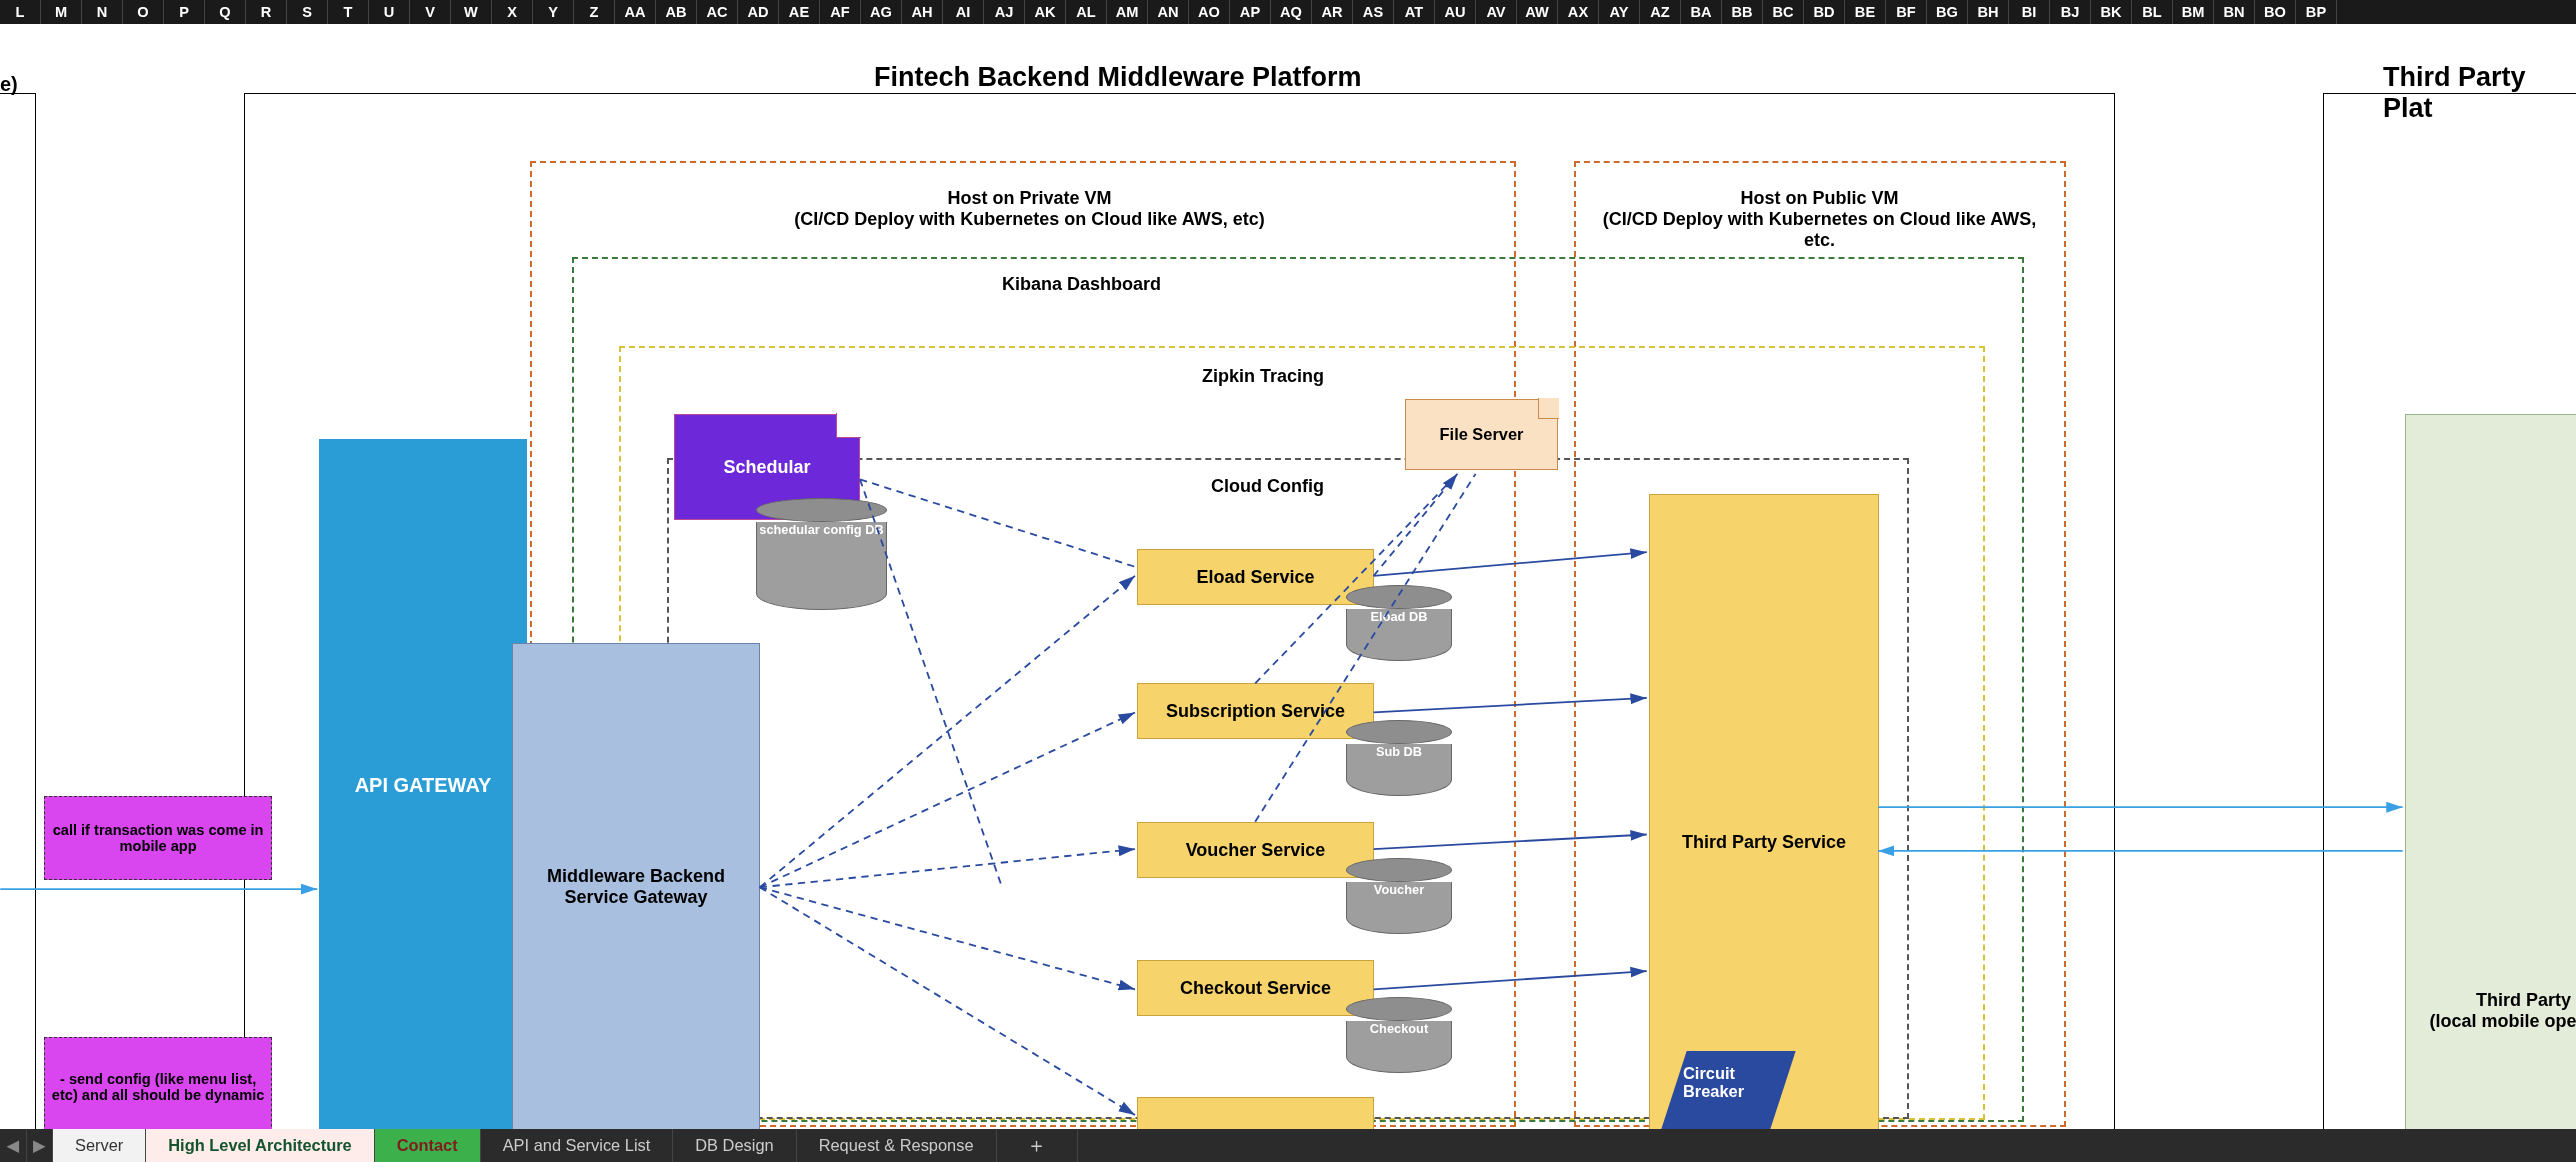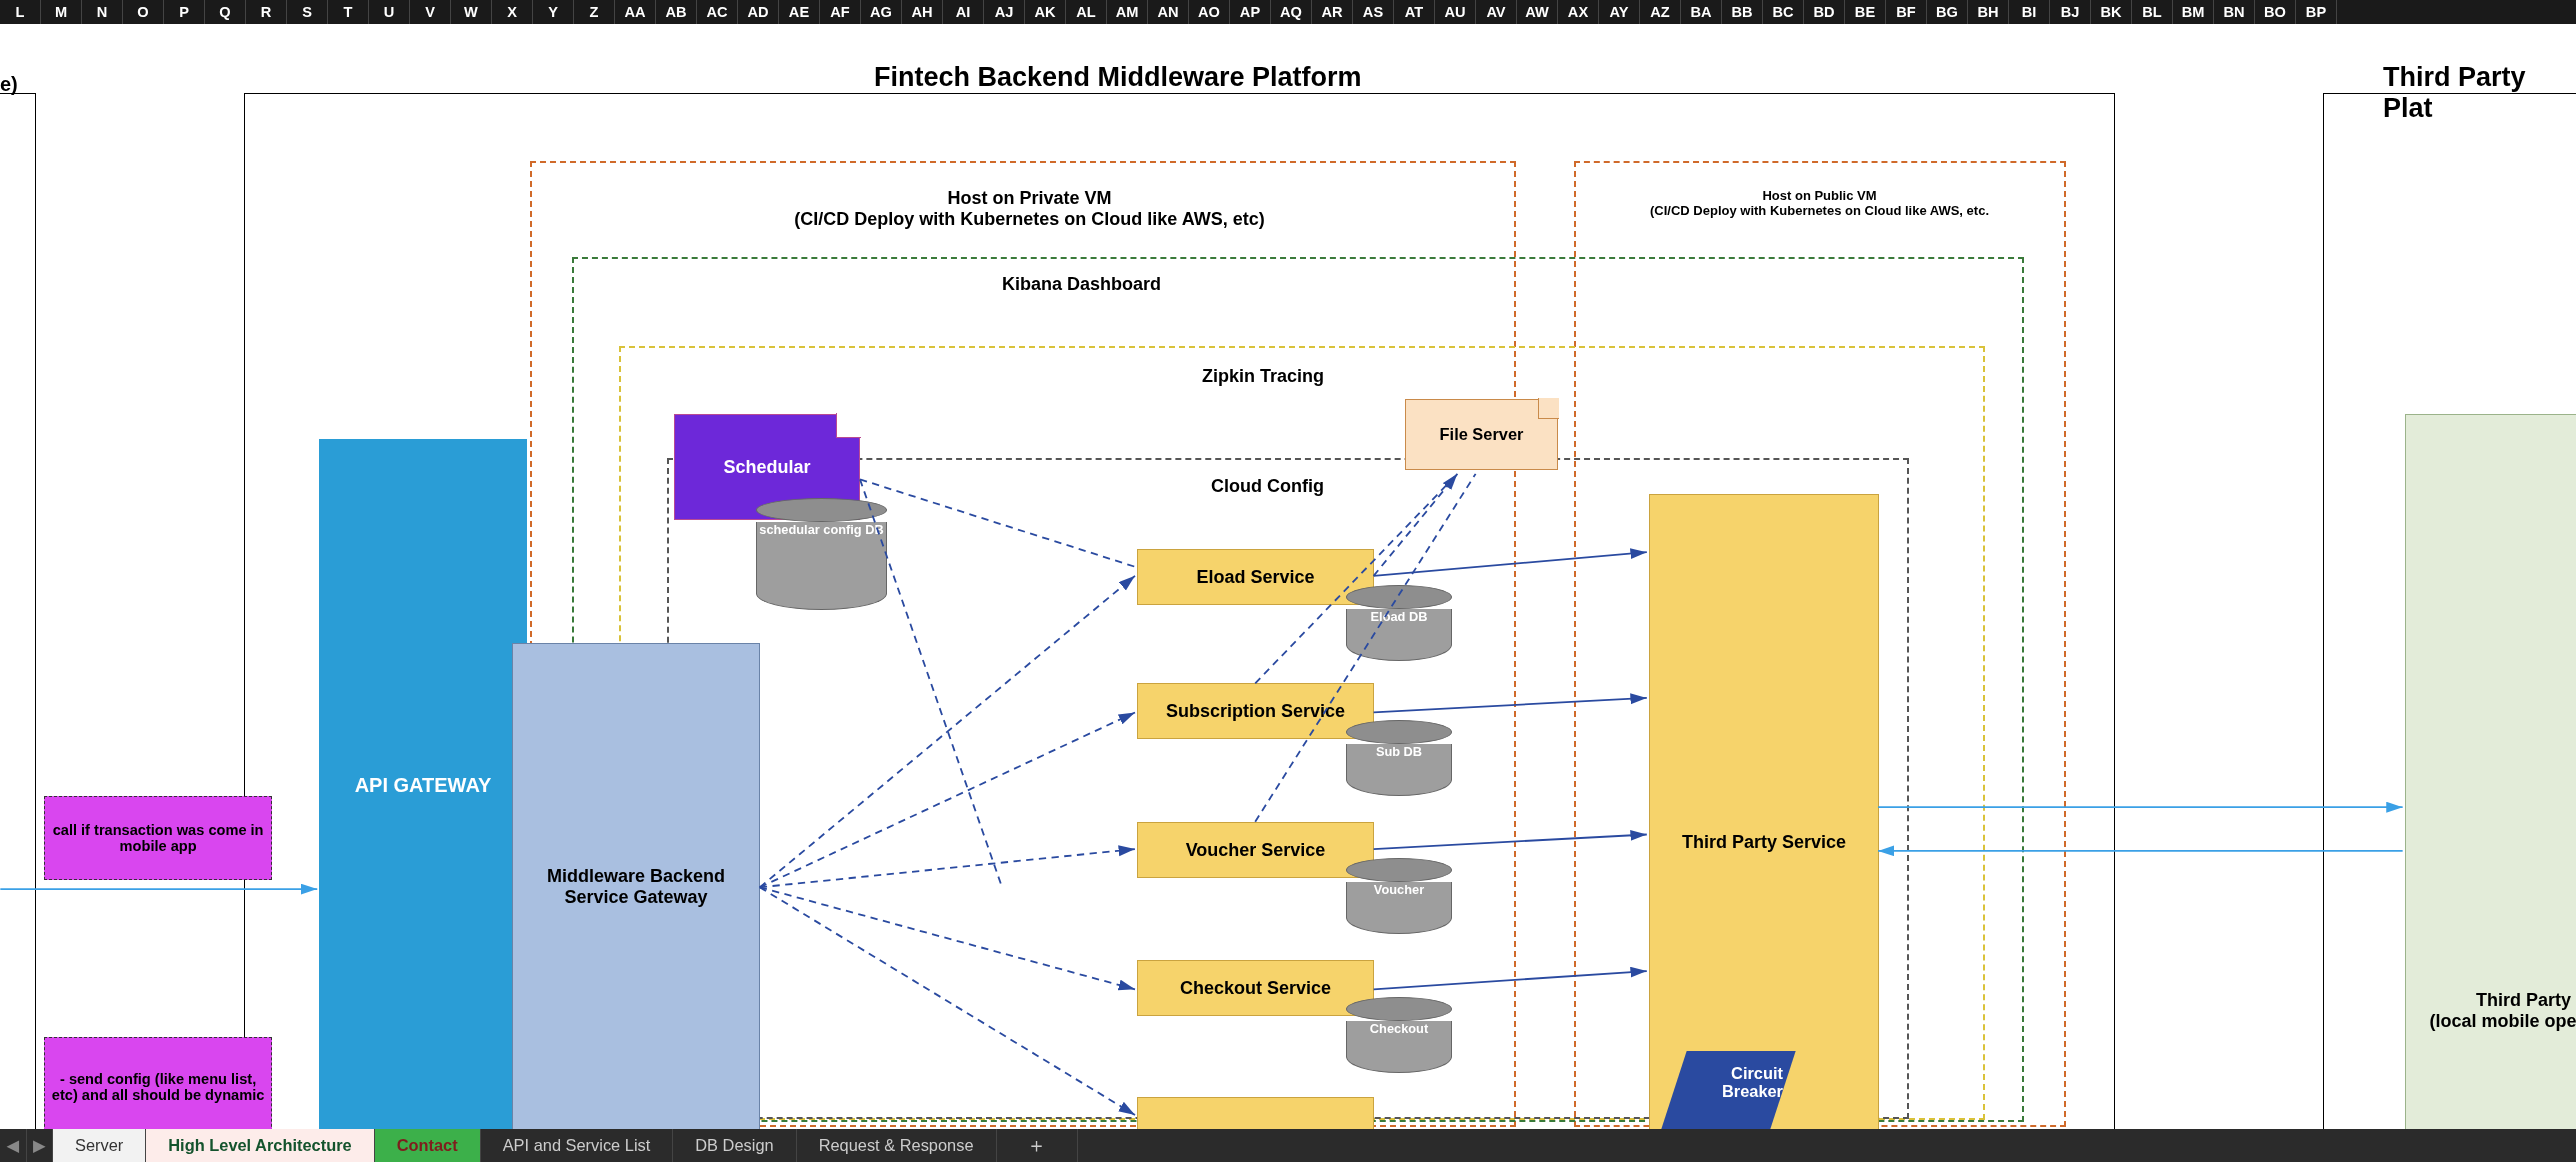--- a/index.html
+++ b/index.html
@@ -103,21 +103,21 @@
     <div class="dashed" style="left:2323px;top:69px;width:364px;height:1038px;border:1.8px solid #000"></div>
     <div class="title" style="left:2383px;top:38px">Third Party Plat</div>
 
     <div class="dashed" style="left:530px;top:137px;width:986px;height:966px;border:2.7px dashed #d06a2a"></div>
     <div style="position:absolute;left:729px;top:164px;width:601px;text-align:center;font-size:18px;font-weight:700">
       <div>Host on Private VM</div>
       <div>(CI/CD Deploy with Kubernetes on Cloud like AWS, etc)</div>
     </div>
 
     <div class="dashed" style="left:1574px;top:137px;width:492px;height:966px;border:2.7px dashed #d06a2a"></div>
-    <div style="position:absolute;left:1592px;top:164px;width:455px;text-align:center;font-size:13px;font-weight:700">
+    <div style="position:absolute;left:1592px;top:164px;width:455px;text-align:center;font-size:18px;font-weight:700">
       <div>Host on Public VM</div>
       <div>(CI/CD Deploy with Kubernetes on Cloud like AWS, etc.</div>
     </div>
 
     <div class="dashed" style="left:572px;top:233px;width:1452px;height:865px;border:2.7px dashed #3a7a3a"></div>
     <div style="position:absolute;left:1002px;top:250px;font-size:18px;font-weight:700">Kibana Dashboard</div>
 
     <div class="dashed" style="left:619px;top:322px;width:1366px;height:774px;border:2.7px dashed #d9c23a"></div>
     <div style="position:absolute;left:1202px;top:342px;font-size:18px;font-weight:700">Zipkin Tracing</div>
 
@@ -188,21 +188,21 @@
         </div>
       </div>
 
     <div class="box" style="left:1137px;top:1073px;width:237px;height:36px;background:#f6d36b;border:1.8px solid #caa33f;border-bottom:none"></div>
 
     <div class="box" style="left:1649px;top:470px;width:230px;height:638px;background:#f6d36b;border:1.8px solid #caa33f;color:#000;font-size:18px;align-items:flex-start;padding-top:337px">
         <span>Third Party Service</span>
       </div>
 
     <div style="position:absolute;left:1674px;top:1027px;width:109px;height:78px;background:#2a4aa0;transform:skewX(-18deg);display:flex;align-items:center;justify-content:center"></div>
-    <div style="position:absolute;left:1683px;top:1040px;width:100px;color:#fff;font-size:16.4px;font-weight:700;text-align:right;line-height:1.1">Circuit Breaker</div>
+    <div style="position:absolute;left:1683px;top:1040px;width:100px;color:#fff;font-size:16.4px;font-weight:700;text-align:left;line-height:1.1">Circuit Breaker</div>
 
     <div class="box" style="left:2405px;top:390px;width:237px;height:720px;background:#e3ecd9;border:1.8px solid #9bb38a;color:#000;font-size:18px;flex-direction:column;justify-content:center;white-space:pre-line;padding:0 9px;align-items:center">
       <div style="margin-top:474px">Third Party
 (local mobile operator</div>
     </div>
 
     <div class="note" style="left:44px;top:772px;width:219px;height:75px">
         <span>call if transaction was come in mobile app</span>
       </div>
     <div class="note" style="left:44px;top:1013px;width:219px;height:91px">

